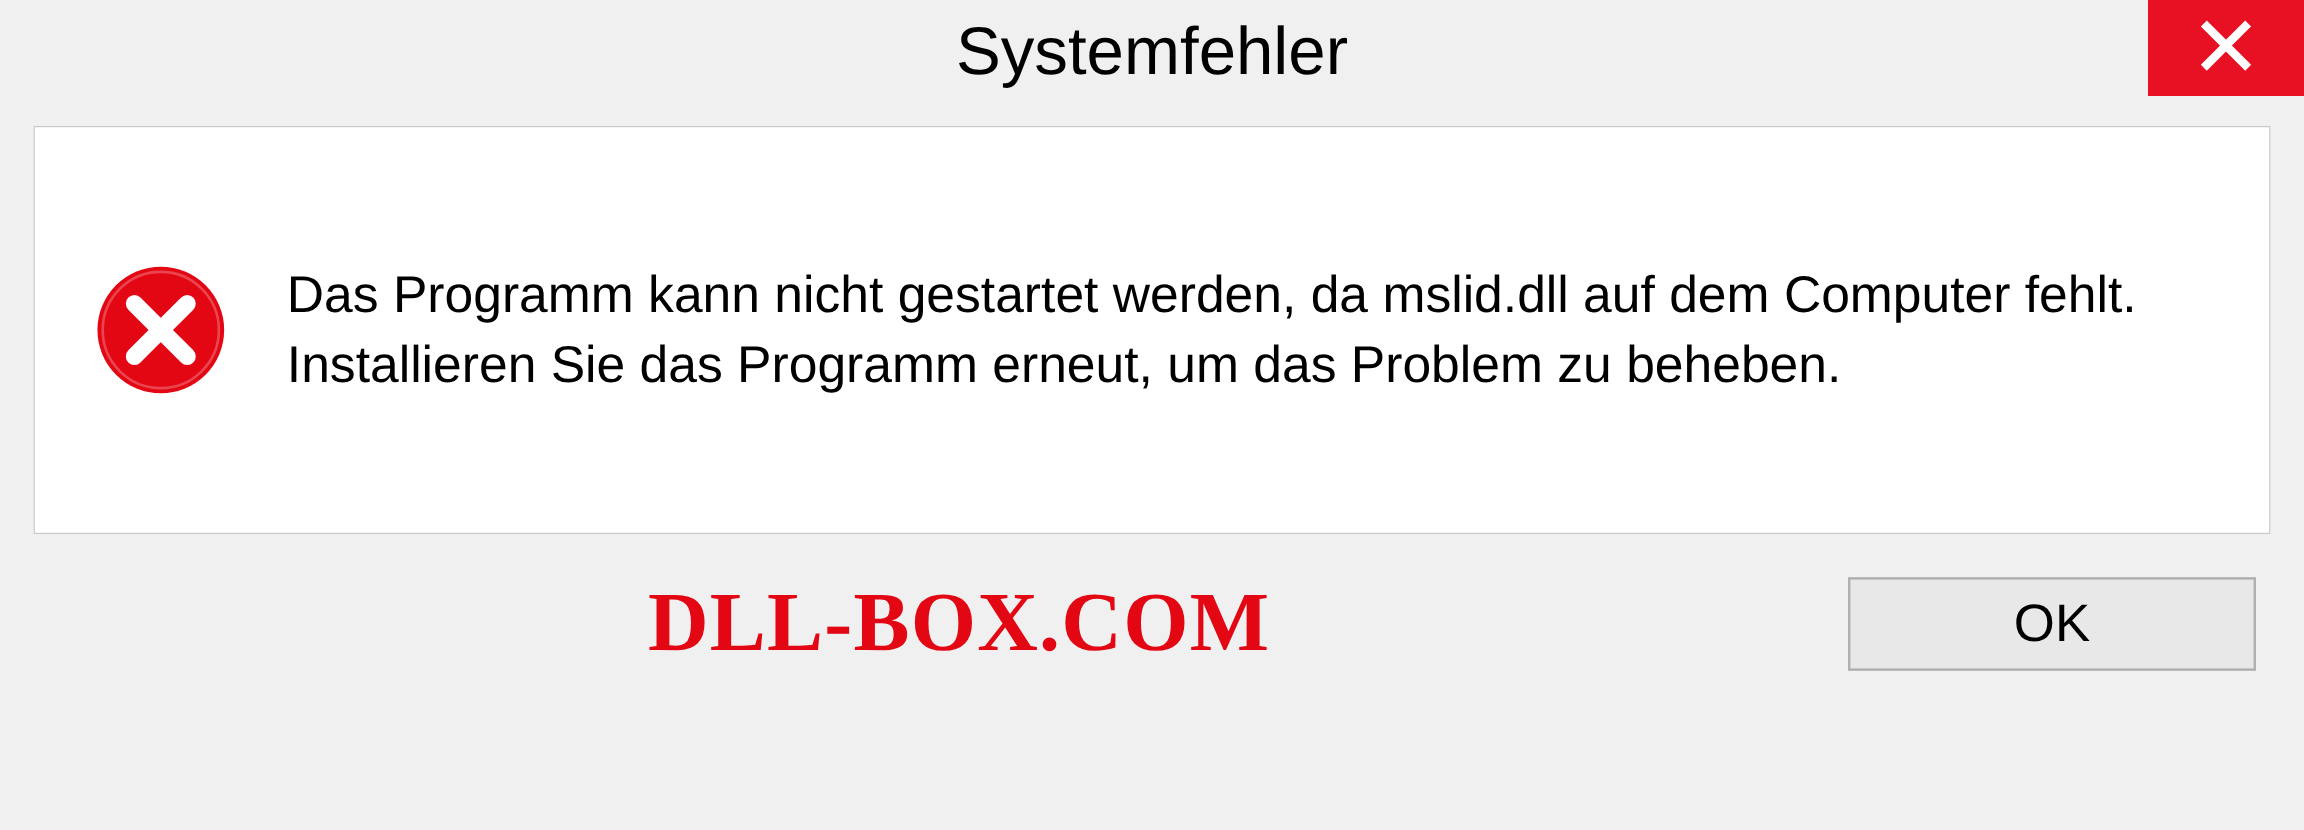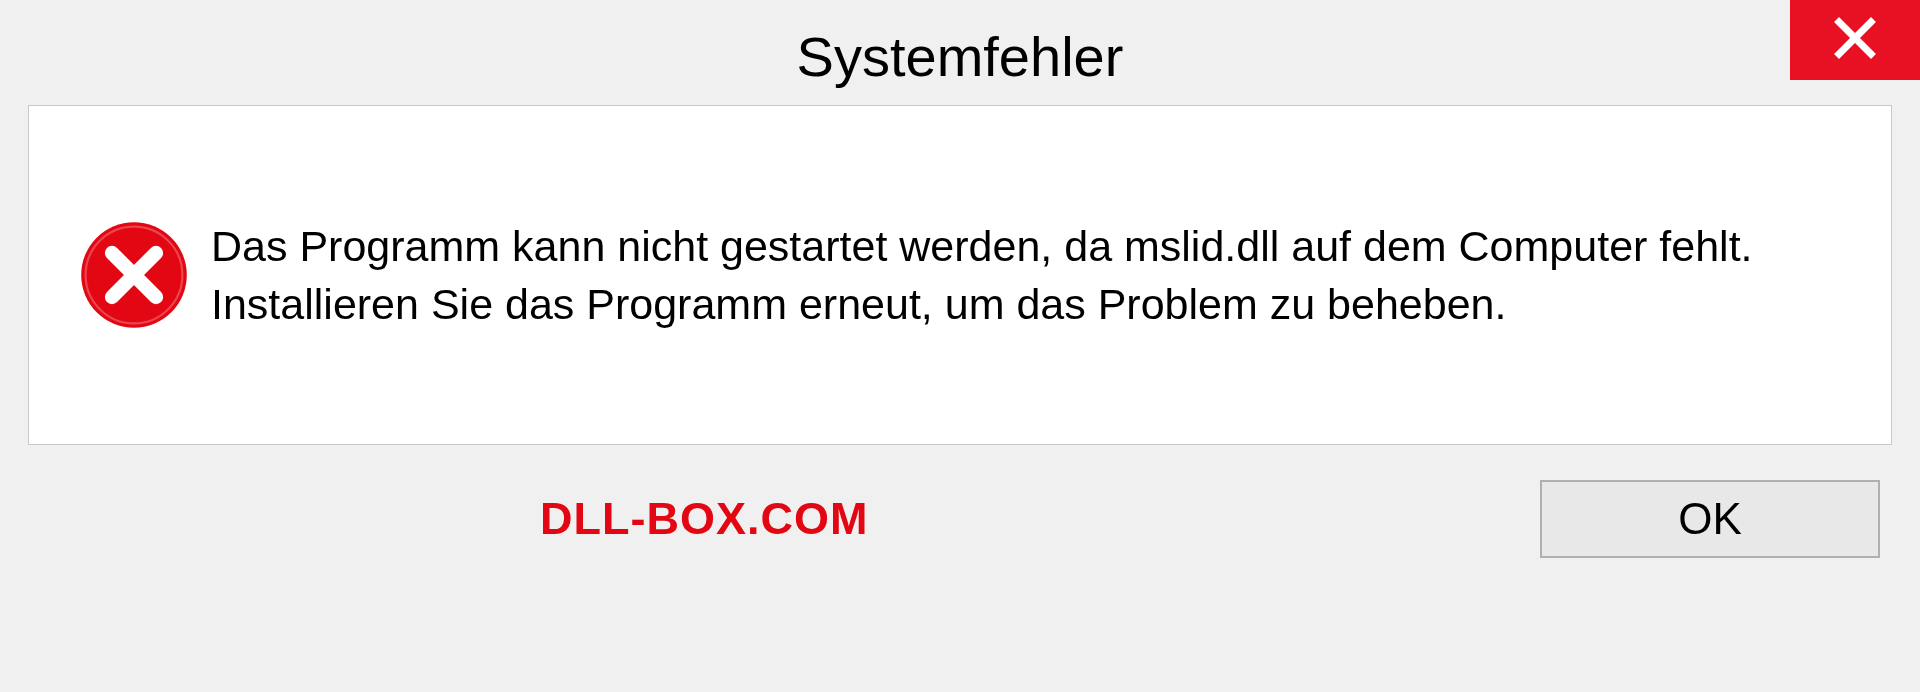--- a/index.html
+++ b/index.html
@@ -22,21 +22,21 @@
       background: #f0f0f0;
       position: relative;
     }
     
     .title-bar {
       display: flex;
       align-items: flex-start;
       justify-content: center;
       position: relative;
       height: 90px;
-      padding-top: 24px;
+      padding-top: 10px;
     }
     
     .title-text {
       font-size: 56px;
       font-weight: 400;
       color: #000;
       text-align: center;
     }
     
     .close-button {
@@ -57,21 +57,21 @@
       height: 48px;
     }
     
     .content-panel {
       margin: 15px 28px 0 28px;
       background: #ffffff;
       border: 1px solid #c8c8c8;
       padding: 60px 50px 60px 50px;
       display: flex;
       align-items: center;
-      gap: 22px;
+      gap: 50px;
       min-height: 340px;
     }
     
     .error-icon-wrap {
       flex-shrink: 0;
     }
     
     .error-icon {
       width: 110px;
       height: 110px;
@@ -86,25 +86,25 @@
     }
     
     .footer-bar {
       display: flex;
       align-items: center;
       justify-content: space-between;
       padding: 35px 40px 30px 40px;
     }
     
     .watermark {
-      font-size: 45px;
+      font-size: 70px;
       font-weight: 900;
       color: #e30613;
       letter-spacing: 1px;
-      font-family: Liberation Sans, sans-serif;
+      font-family: Liberation Serif, serif;
       margin-left: 500px;
     }
     
     .ok-button {
       width: 340px;
       height: 78px;
       background: #e8e8e8;
       border: 2px solid #b0b0b0;
       font-size: 44px;
       color: #000;

